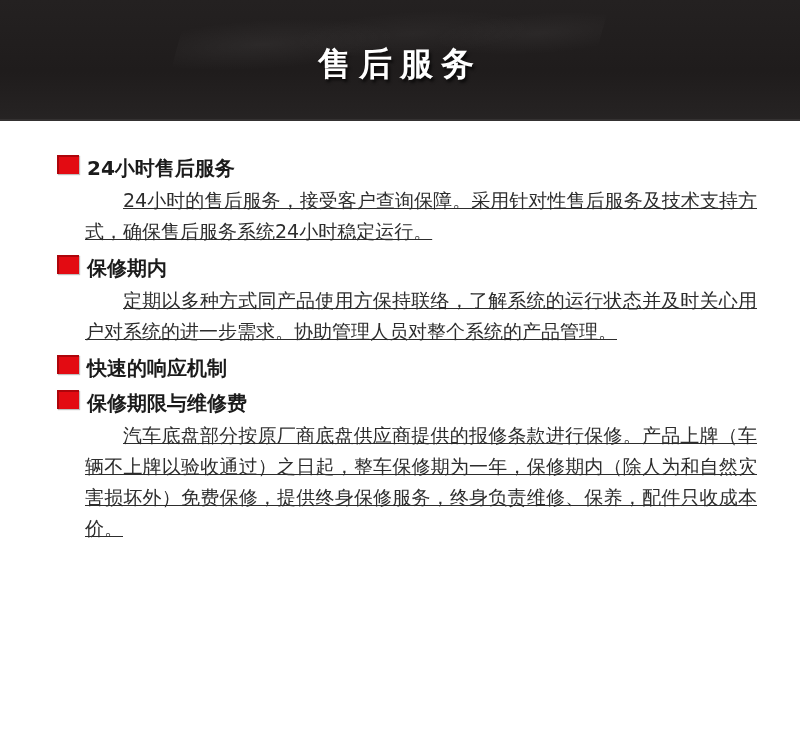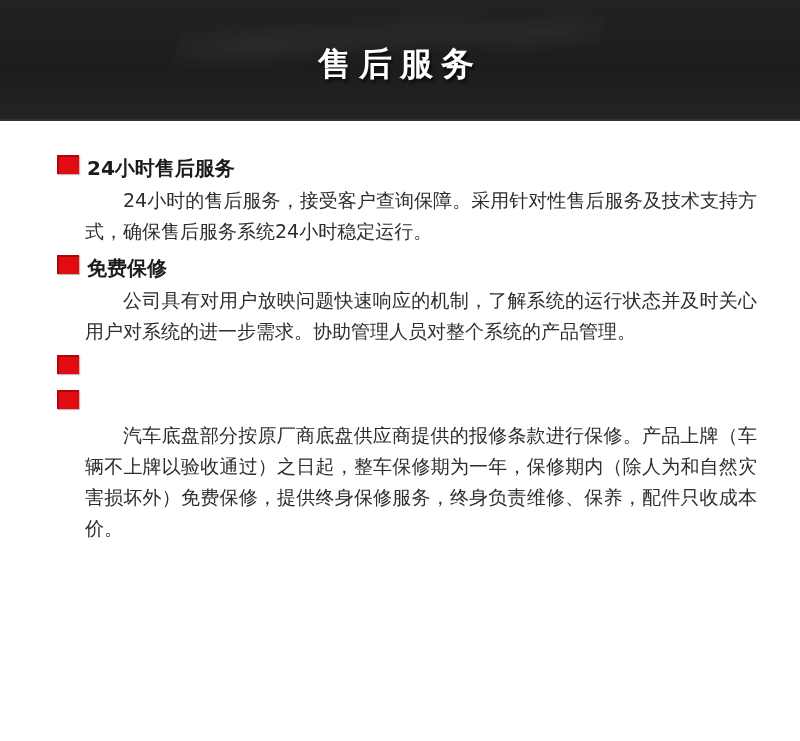--- a/index.html
+++ b/index.html
@@ -79,20 +79,21 @@
   }
   .para {
     margin-left: 28px;
     width: 672px;
     font-size: 19px;
     line-height: 31px;
     color: #2d2d2d;
     text-indent: 2em;
     text-align: justify;
     margin-bottom: 2px;
+    text-decoration: underline;
   }
 </style>
 </head>
 <body>
 
 <div class="page">
 
   <header class="header-band">
     <div class="watermark"></div>
     <h1 class="page-title">售后服务</h1>
@@ -104,32 +105,34 @@
       <div class="sec-head">
         <span class="bullet"></span>
         <h2 class="sec-title">24小时售后服务</h2>
       </div>
       <p class="para">24小时的售后服务，接受客户查询保障。采用针对性售后服务及技术支持方式，确保售后服务系统24小时稳定运行。</p>
     </section>
 
     <section class="section">
       <div class="sec-head">
         <span class="bullet"></span>
-        <h2 class="sec-title">免费保修</h2>
+        <h2 class="sec-title">保修期内</h2>
       </div>
-      <p class="para">公司具有对用户放映问题快速响应的机制，了解系统的运行状态并及时关心用户对系统的进一步需求。协助管理人员对整个系统的产品管理。</p>
+      <p class="para">定期以多种方式同产品使用方保持联络，了解系统的运行状态并及时关心用户对系统的进一步需求。协助管理人员对整个系统的产品管理。</p>
     </section>
 
     <section class="section">
       <div class="sec-head">
         <span class="bullet"></span>
+        <h2 class="sec-title">快速的响应机制</h2>
       </div>
     </section>
 
     <section class="section">
       <div class="sec-head">
         <span class="bullet"></span>
+        <h2 class="sec-title">保修期限与维修费</h2>
       </div>
       <p class="para">汽车底盘部分按原厂商底盘供应商提供的报修条款进行保修。产品上牌（车辆不上牌以验收通过）之日起，整车保修期为一年，保修期内（除人为和自然灾害损坏外）免费保修，提供终身保修服务，终身负责维修、保养，配件只收成本价。</p>
     </section>
 
   </main>
 </div>
 
 </body></html>

